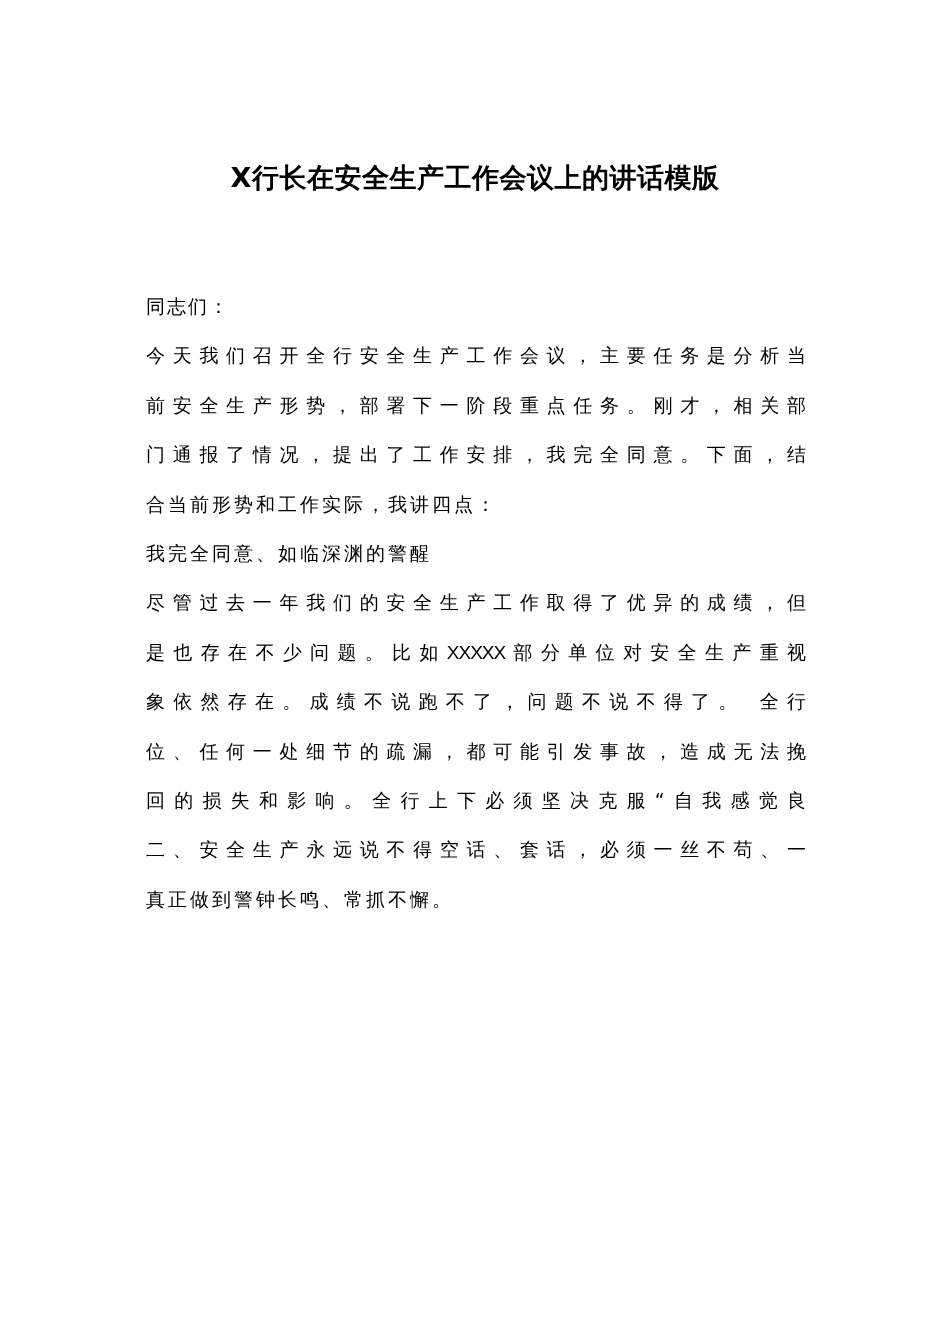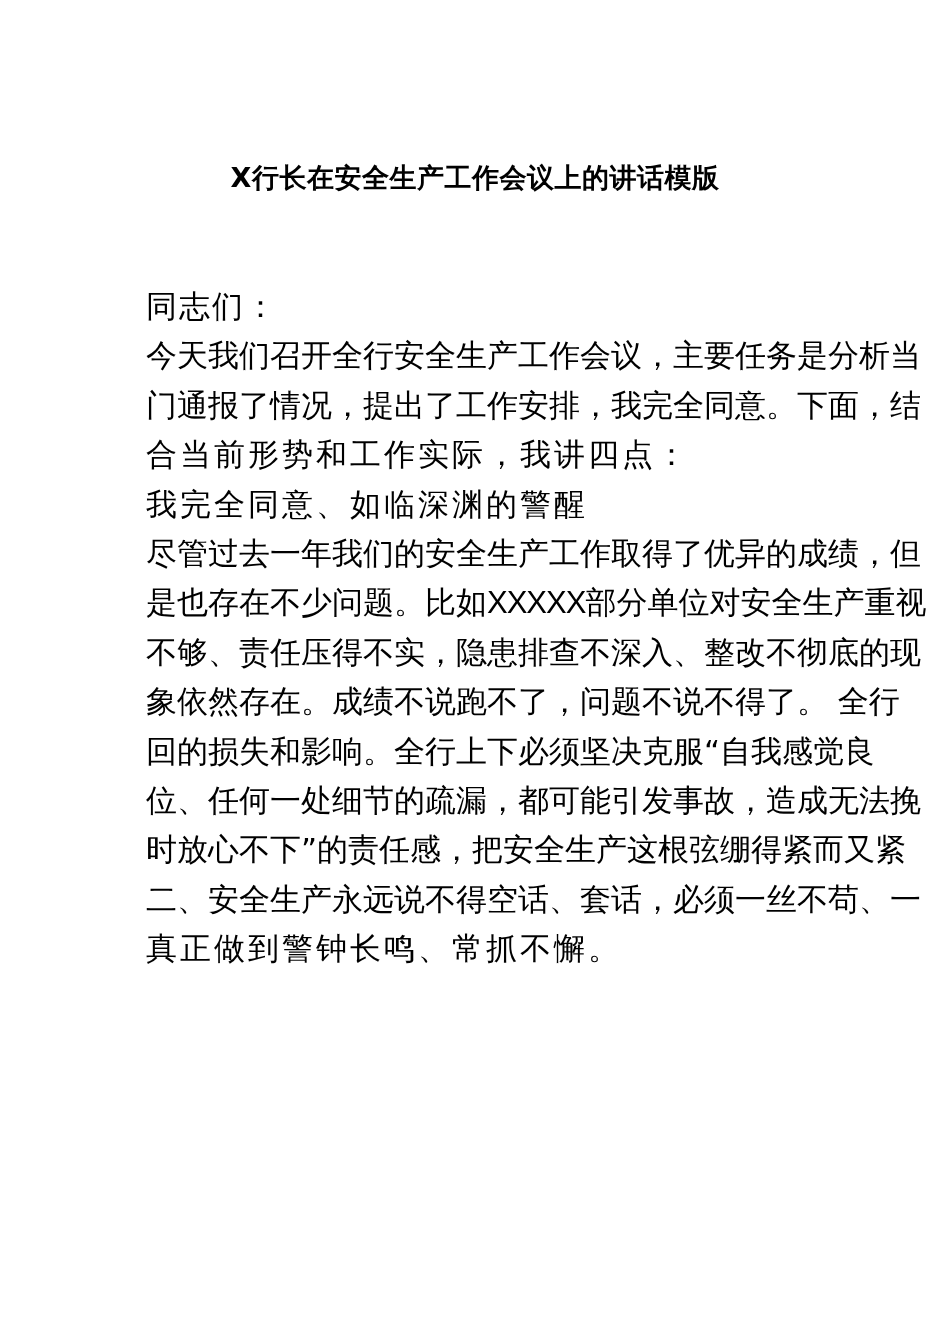--- a/index.html
+++ b/index.html
@@ -37,21 +37,21 @@
     .body-text {
       position: absolute;
       left: 146px;
       top: 282px;
       width: 660px;
     }
     .line {
       display: block;
       height: 49.4px;
       line-height: 49.4px;
-      font-size: 31px;
+      font-size: 19px;
       white-space: nowrap;
       text-align: justify;
       text-align-last: justify;
       letter-spacing: 0;
     }
     .line.last {
       text-align-last: left;
       letter-spacing: 3px;
     }
     .line.salutation {
@@ -65,26 +65,25 @@
   </style>
 </head>
 <body>
 
 <div class="page">
   <div class="title">X行长在安全生产工作会议上的讲话模版</div>
 
   <div class="body-text">
     <span class="line salutation">同志们：</span>
     <span class="line">今天我们召开全行安全生产工作会议，主要任务是分析当</span>
+    <span class="line">前安全生产形势，部署下一阶段重点任务。刚才，相关部</span>
     <span class="line">门通报了情况，提出了工作安排，我完全同意。下面，结</span>
     <span class="line last">合当前形势和工作实际，我讲四点：</span>
     <span class="line last">我完全同意、如临深渊的警醒</span>
     <span class="line">尽管过去一年我们的安全生产工作取得了优异的成绩，但</span>
     <span class="line"><span>是也存在不少问题。比如</span><span class="latin">XXXXX</span><span>部分单位对安全生产重视</span></span>
-    <span class="line">不够、责任压得不实，隐患排查不深入、整改不彻底的现</span>
     <span class="line">象依然存在。成绩不说跑不了，问题不说不得了。 全行</span>
+    <span class="line">位、任何一处细节的疏漏，都可能引发事故，造成无法挽</span>
     <span class="line">回的损失和影响。全行上下必须坚决克服“自我感觉良</span>
-    <span class="line">位、任何一处细节的疏漏，都可能引发事故，造成无法挽</span>
-    <span class="line">时放心不下”的责任感，把安全生产这根弦绷得紧而又紧</span>
     <span class="line">二、安全生产永远说不得空话、套话，必须一丝不苟、一</span>
     <span class="line last">真正做到警钟长鸣、常抓不懈。</span>
   </div>
 </div>
 
 </body></html>

